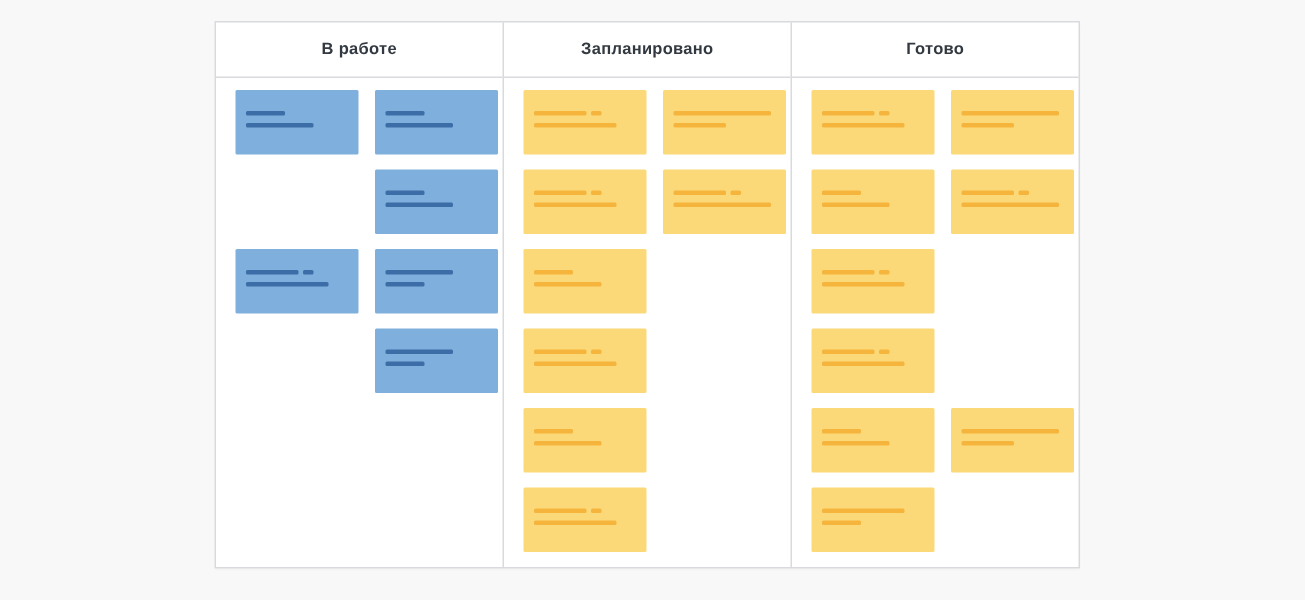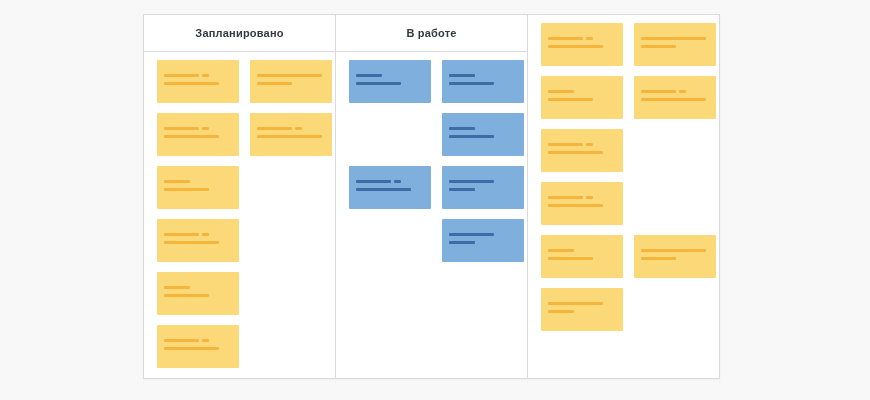--- a/index.html
+++ b/index.html
@@ -108,190 +108,193 @@
   .w-xl   { width: 55px; }
   .w-full { width: 65px; }
 </style>
 </head>
 <body>
 
 <div id="board">
 
   <div class="column">
     <div class="col-header">
-      <span class="col-header-title">Запланировано</span>
+      <span class="col-header-title">В работе</span>
     </div>
     <div class="col-body">
       <div class="lane lane-left">
         <div class="slot">
-          <div class="card yellow">
-            <div class="row">
-              <span class="bar w-md"></span>
-              <span class="bar w-xs"></span>
-            </div>
-            <div class="row">
-              <span class="bar w-xl"></span>
-            </div>
-          </div>
-        </div>
-        <div class="slot">
-          <div class="card yellow">
-            <div class="row">
-              <span class="bar w-md"></span>
-              <span class="bar w-xs"></span>
-            </div>
-            <div class="row">
-              <span class="bar w-xl"></span>
-            </div>
-          </div>
-        </div>
-        <div class="slot">
-          <div class="card yellow">
-            <div class="row">
-              <span class="bar w-sm"></span>
-            </div>
-            <div class="row">
-              <span class="bar w-lg"></span>
-            </div>
-          </div>
-        </div>
-        <div class="slot">
-          <div class="card yellow">
-            <div class="row">
-              <span class="bar w-md"></span>
-              <span class="bar w-xs"></span>
-            </div>
-            <div class="row">
-              <span class="bar w-xl"></span>
-            </div>
-          </div>
-        </div>
-        <div class="slot">
-          <div class="card yellow">
-            <div class="row">
-              <span class="bar w-sm"></span>
-            </div>
-            <div class="row">
-              <span class="bar w-lg"></span>
-            </div>
-          </div>
-        </div>
-        <div class="slot">
-          <div class="card yellow">
+          <div class="card blue">
+            <div class="row">
+              <span class="bar w-sm"></span>
+            </div>
+            <div class="row">
+              <span class="bar w-lg"></span>
+            </div>
+          </div>
+        </div>
+        <div class="slot"></div>
+        <div class="slot">
+          <div class="card blue">
             <div class="row">
               <span class="bar w-md"></span>
               <span class="bar w-xs"></span>
             </div>
             <div class="row">
               <span class="bar w-xl"></span>
             </div>
           </div>
         </div>
       </div>
       <div class="lane lane-right">
         <div class="slot">
-          <div class="card yellow">
-            <div class="row">
-              <span class="bar w-full"></span>
-            </div>
-            <div class="row">
-              <span class="bar w-md"></span>
-            </div>
-          </div>
-        </div>
-        <div class="slot">
-          <div class="card yellow">
-            <div class="row">
-              <span class="bar w-md"></span>
-              <span class="bar w-xs"></span>
-            </div>
-            <div class="row">
-              <span class="bar w-full"></span>
+          <div class="card blue">
+            <div class="row">
+              <span class="bar w-sm"></span>
+            </div>
+            <div class="row">
+              <span class="bar w-lg"></span>
+            </div>
+          </div>
+        </div>
+        <div class="slot">
+          <div class="card blue">
+            <div class="row">
+              <span class="bar w-sm"></span>
+            </div>
+            <div class="row">
+              <span class="bar w-lg"></span>
+            </div>
+          </div>
+        </div>
+        <div class="slot">
+          <div class="card blue">
+            <div class="row">
+              <span class="bar w-lg"></span>
+            </div>
+            <div class="row">
+              <span class="bar w-sm"></span>
+            </div>
+          </div>
+        </div>
+        <div class="slot">
+          <div class="card blue">
+            <div class="row">
+              <span class="bar w-lg"></span>
+            </div>
+            <div class="row">
+              <span class="bar w-sm"></span>
             </div>
           </div>
         </div>
       </div>
     </div>
   </div>
 
   <div class="column">
     <div class="col-header">
-      <span class="col-header-title">В работе</span>
+      <span class="col-header-title">Запланировано</span>
     </div>
     <div class="col-body">
       <div class="lane lane-left">
         <div class="slot">
-          <div class="card blue">
-            <div class="row">
-              <span class="bar w-sm"></span>
-            </div>
-            <div class="row">
-              <span class="bar w-lg"></span>
-            </div>
-          </div>
-        </div>
-        <div class="slot"></div>
-        <div class="slot">
-          <div class="card blue">
+          <div class="card yellow">
+            <div class="row">
+              <span class="bar w-md"></span>
+              <span class="bar w-xs"></span>
+            </div>
+            <div class="row">
+              <span class="bar w-xl"></span>
+            </div>
+          </div>
+        </div>
+        <div class="slot">
+          <div class="card yellow">
+            <div class="row">
+              <span class="bar w-md"></span>
+              <span class="bar w-xs"></span>
+            </div>
+            <div class="row">
+              <span class="bar w-xl"></span>
+            </div>
+          </div>
+        </div>
+        <div class="slot">
+          <div class="card yellow">
+            <div class="row">
+              <span class="bar w-sm"></span>
+            </div>
+            <div class="row">
+              <span class="bar w-lg"></span>
+            </div>
+          </div>
+        </div>
+        <div class="slot">
+          <div class="card yellow">
+            <div class="row">
+              <span class="bar w-md"></span>
+              <span class="bar w-xs"></span>
+            </div>
+            <div class="row">
+              <span class="bar w-xl"></span>
+            </div>
+          </div>
+        </div>
+        <div class="slot">
+          <div class="card yellow">
+            <div class="row">
+              <span class="bar w-sm"></span>
+            </div>
+            <div class="row">
+              <span class="bar w-lg"></span>
+            </div>
+          </div>
+        </div>
+        <div class="slot">
+          <div class="card yellow">
             <div class="row">
               <span class="bar w-md"></span>
               <span class="bar w-xs"></span>
             </div>
             <div class="row">
               <span class="bar w-xl"></span>
             </div>
           </div>
         </div>
       </div>
       <div class="lane lane-right">
         <div class="slot">
-          <div class="card blue">
-            <div class="row">
-              <span class="bar w-sm"></span>
-            </div>
-            <div class="row">
-              <span class="bar w-lg"></span>
-            </div>
-          </div>
-        </div>
-        <div class="slot">
-          <div class="card blue">
-            <div class="row">
-              <span class="bar w-sm"></span>
-            </div>
-            <div class="row">
-              <span class="bar w-lg"></span>
-            </div>
-          </div>
-        </div>
-        <div class="slot">
-          <div class="card blue">
-            <div class="row">
-              <span class="bar w-lg"></span>
-            </div>
-            <div class="row">
-              <span class="bar w-sm"></span>
-            </div>
-          </div>
-        </div>
-        <div class="slot">
-          <div class="card blue">
-            <div class="row">
-              <span class="bar w-lg"></span>
-            </div>
-            <div class="row">
-              <span class="bar w-sm"></span>
+          <div class="card yellow">
+            <div class="row">
+              <span class="bar w-full"></span>
+            </div>
+            <div class="row">
+              <span class="bar w-md"></span>
+            </div>
+          </div>
+        </div>
+        <div class="slot">
+          <div class="card yellow">
+            <div class="row">
+              <span class="bar w-md"></span>
+              <span class="bar w-xs"></span>
+            </div>
+            <div class="row">
+              <span class="bar w-full"></span>
             </div>
           </div>
         </div>
       </div>
     </div>
   </div>
 
   <div class="column">
+    <div class="col-header">
+      <span class="col-header-title">Готово</span>
+    </div>
     <div class="col-body">
       <div class="lane lane-left">
         <div class="slot">
           <div class="card yellow">
             <div class="row">
               <span class="bar w-md"></span>
               <span class="bar w-xs"></span>
             </div>
             <div class="row">
               <span class="bar w-xl"></span>

